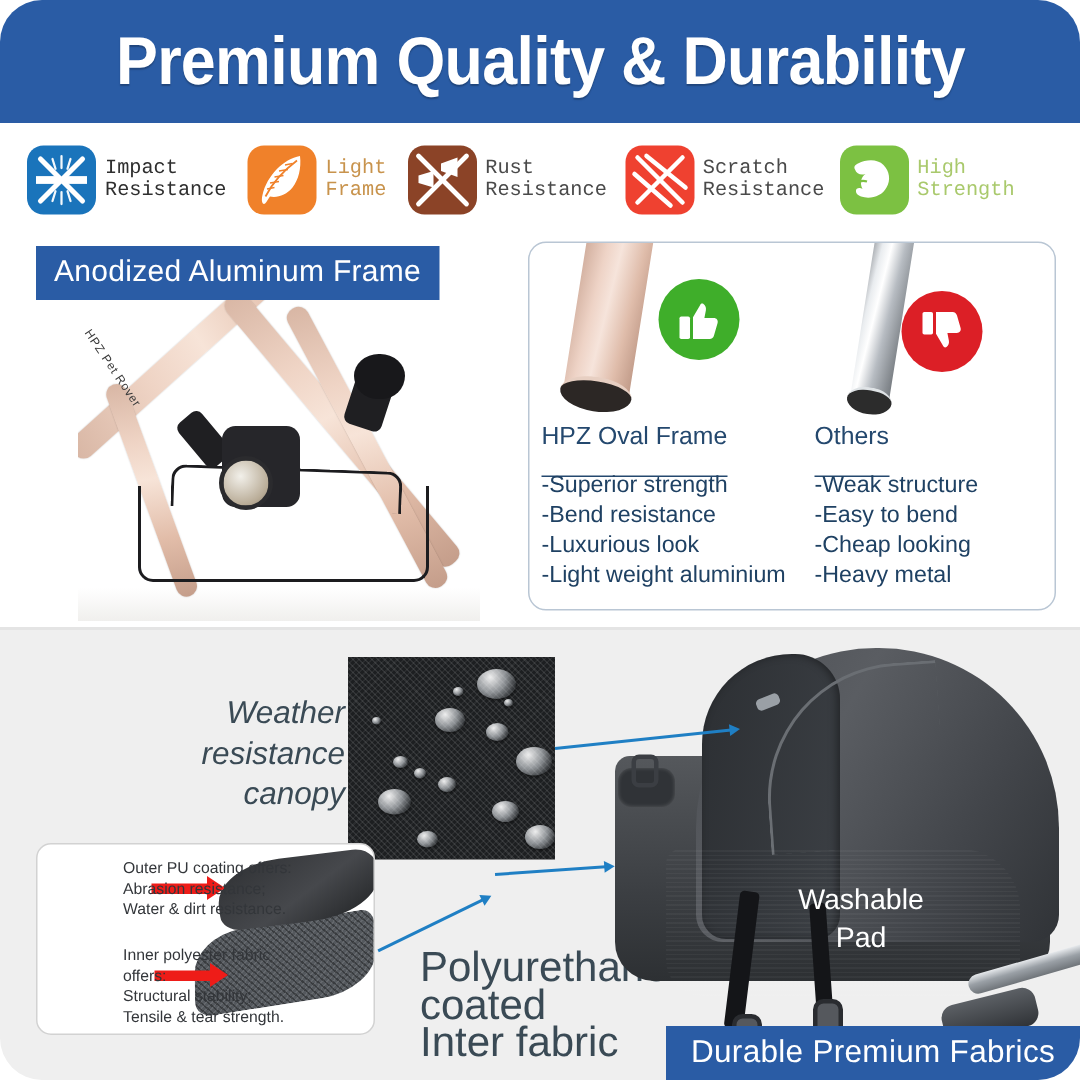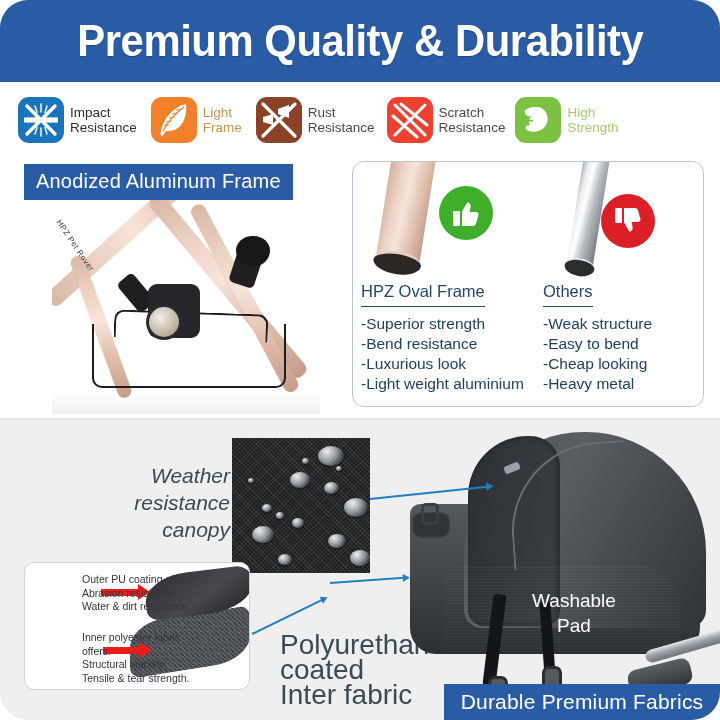--- a/index.html
+++ b/index.html
@@ -39,21 +39,21 @@
   .feat-icon{
     width:46px;height:46px;border-radius:11px;
     flex:0 0 auto;position:relative;overflow:hidden;
   }
   .feat-icon svg{display:block;width:46px;height:46px;}
   .feat-label{
     margin-left:6px;
     font-size:13.5px;line-height:15px;
     white-space:nowrap;
   }
-  .feat-label .l1,.feat-label .l2{display:block;}
+  .feat-label .l1,.feat-label .l2{display:block;font-family:Liberation Mono, monospace;}
 
   .f-impact  .feat-icon{background:#1a74bb;}
   .f-impact  .feat-label{color:#2f2f2f;}
   .f-light   .feat-icon{background:#f0812a;}
   .f-light   .feat-label{color:#c8934c;}
   .f-rust    .feat-icon{background:#8b4327;}
   .f-rust    .feat-label{color:#4a4a4a;}
   .f-scratch .feat-icon{background:#ef4130;}
   .f-scratch .feat-label{color:#4a4a4a;}
   .f-high    .feat-icon{background:#7cc142;}
@@ -127,21 +127,21 @@
     background:#2c2c2c;border-radius:50%;border-top:2px solid #dfe3e6;
   }
   .badge-circle{position:absolute;width:54px;height:54px;border-radius:50%;
     display:flex;align-items:center;justify-content:center;}
   .badge-up{left:86px;top:24px;background:#3fae2a;}
   .badge-down{left:248px;top:32px;background:#dc1f26;}
   .badge-circle svg{width:32px;height:32px;display:block;}
 
   .cmp-head{
     position:absolute;font-size:16.5px;color:#24486e;
-    border-bottom:1.4px solid #24486e;padding-bottom:5px;
+    border-bottom:1.4px solid #24486e;padding-bottom:16px;
   }
   .cmp-head-left{left:8px;top:120px;}
   .cmp-head-right{left:190px;top:120px;}
   .cmp-list{position:absolute;font-size:15.5px;color:#1f4163;line-height:20px;}
   .cmp-list-left{left:8px;top:152px;}
   .cmp-list-right{left:190px;top:152px;}
   .cmp-list div{white-space:nowrap;}
 
   
   .bottom{position:absolute;left:0;top:420px;width:720px;height:300px;background:#efefef;}

